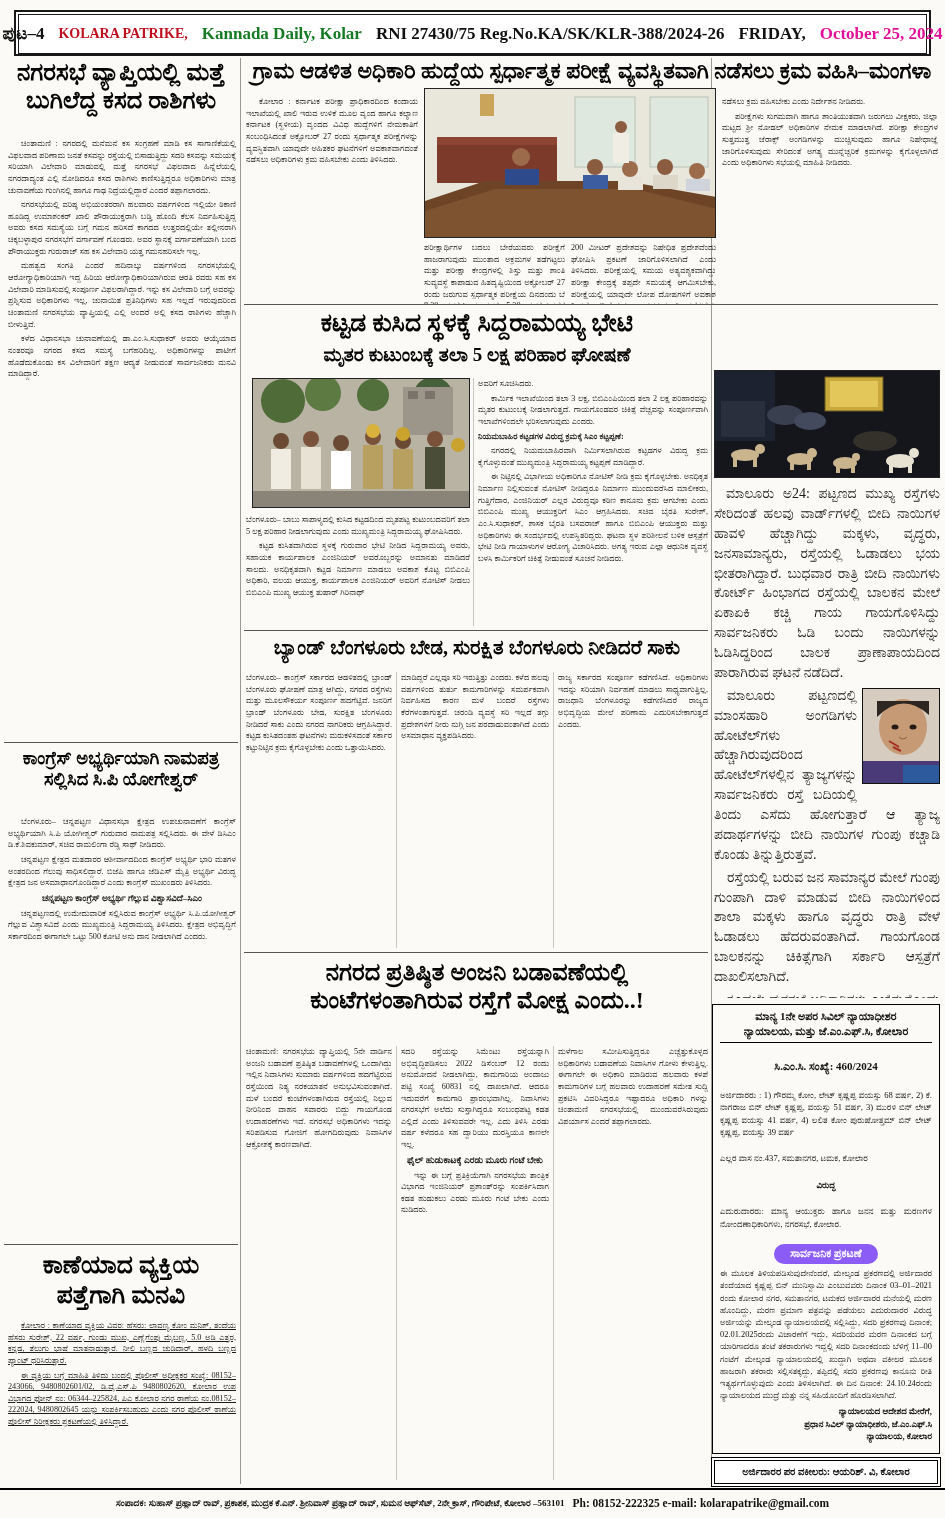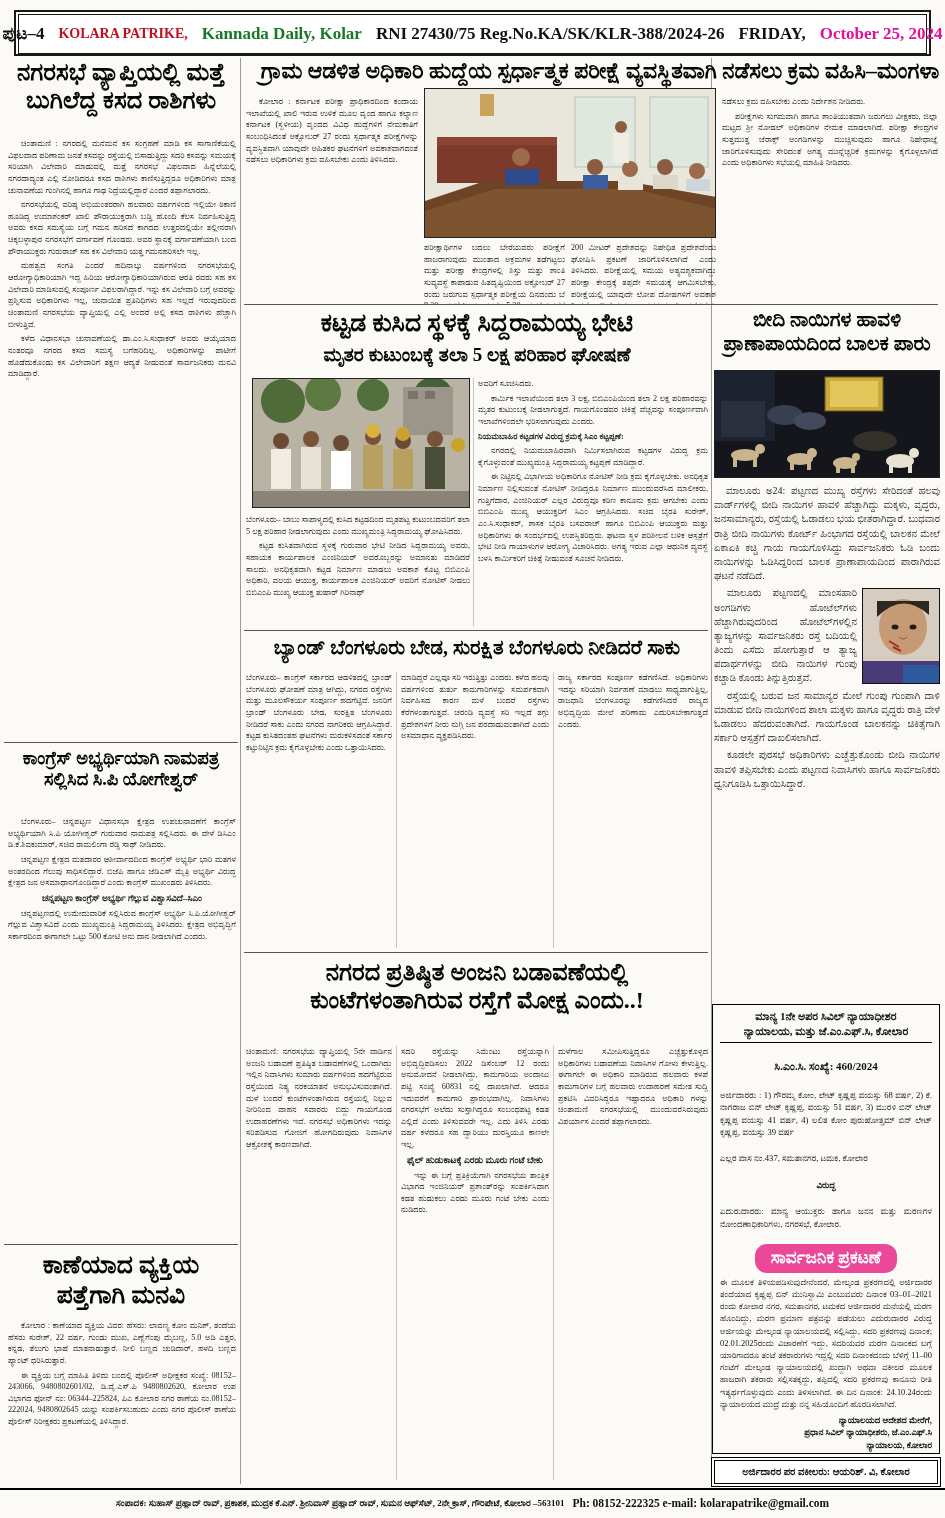--- a/index.html
+++ b/index.html
@@ -24,21 +24,21 @@
   .photo{border:1px solid #222;overflow:hidden;background:#777;}
   .photo svg{display:block;}
   
   .notice-box{border:1.5px solid #000;padding:4px 7px;font-size:8.6px;line-height:1.45;overflow:hidden;}
   .notice-head{font-weight:bold;text-align:center;font-size:11px;line-height:1.35;border-bottom:1px solid #000;
         padding-bottom:3px;margin-bottom:16px;}
   .notice-case{font-weight:bold;text-align:center;font-size:11px;margin:2px 0;}
   .notice-par{text-align:justify;margin:14px 0;}
   .notice-versus{text-align:center;font-weight:bold;margin:2px 0;}
   .pill-wrap{text-align:center;margin:4px 0;}
-  .pill{display:inline-block;background:#ec4899;color:#fff;font-weight:bold;font-size:17px;
+  .pill{display:inline-block;background:#8b5cf6;color:#fff;font-weight:bold;font-size:11px;
         border-radius:12px;padding:2px 16px;}
   .notice-body{text-align:justify;font-size:8.4px;}
   .notice-sig{text-align:right;font-weight:bold;margin-top:3px;}
   .advocate-box{border:1px solid #000;box-shadow:0 0 0 2px #fff,0 0 0 3px #000;background:#fff;
         display:flex;align-items:center;justify-content:center;font-weight:bold;font-size:10px;}
   
   .footer{border-top:2px solid #000;display:flex;align-items:center;justify-content:center;gap:8px;
         font-size:9px;font-weight:bold;white-space:nowrap;overflow:hidden;}
   .footer .contact{font-size:11.5px;}
   .child-photo{float:right;margin:2px 0 3px 5px;border:1.5px solid #111;}
@@ -85,26 +85,26 @@
     <div class="subhead-inline">ಚನ್ನಪಟ್ಟಣ ಕಾಂಗ್ರೆಸ್ ಅಭ್ಯರ್ಥಿ ಗೆಲ್ಲುವ ವಿಶ್ವಾಸವಿದೆ–ಸಿಎಂ</div>
     <p>ಚನ್ನಪಟ್ಟಣದಲ್ಲಿ ಉಮೇದುವಾರಿಕೆ ಸಲ್ಲಿಸಿರುವ ಕಾಂಗ್ರೆಸ್ ಅಭ್ಯರ್ಥಿ ಸಿ.ಪಿ.ಯೋಗೀಶ್ವರ್ ಗೆಲ್ಲುವ ವಿಶ್ವಾಸವಿದೆ ಎಂದು ಮುಖ್ಯಮಂತ್ರಿ ಸಿದ್ದರಾಮಯ್ಯ ತಿಳಿಸಿದರು. ಕ್ಷೇತ್ರದ ಅಭಿವೃದ್ಧಿಗೆ ಸರ್ಕಾರದಿಂದ ಈಗಾಗಲೇ ಒಟ್ಟು 500 ಕೋಟಿ ಅನು ದಾನ ನೀಡಲಾಗಿದೆ ಎಂದರು.</p>
   </div>
 
   <div class="abs h-rule" style="left:4px;top:1244px;width:234px;"></div>
 
   <div class="abs headline" style="left:6px;top:1250px;width:230px;height:64px;font-size:25px;">
     <div>ಕಾಣೆಯಾದ ವ್ಯಕ್ತಿಯ</div>
     <div>ಪತ್ತೆಗಾಗಿ ಮನವಿ</div>
   </div>
-  <div class="abs body-text" style="left:8px;top:1320px;width:228px;height:164px;">
+  <div class="abs body-text" style="left:8px;top:1320px;width:228px;height:164px;text-decoration:underline;">
     <p>ಕೋಲಾರ : ಕಾಣೆಯಾದ ವ್ಯಕ್ತಿಯ ವಿವರ: ಹೆಸರು: ಲಾವಣ್ಯ ಕೋಂ ಮನಿಶ್, ತಂದೆಯ ಹೆಸರು ಸುರೇಶ್, 22 ವರ್ಷ, ಗುಂಡು ಮುಖ, ಎಣ್ಣೆಗೆಂಪು ಮೈಬಣ್ಣ, 5.0 ಅಡಿ ಎತ್ತರ, ಕನ್ನಡ, ತೆಲುಗು ಭಾಷೆ ಮಾತನಾಡುತ್ತಾರೆ. ನೀಲಿ ಬಣ್ಣದ ಚುಡಿದಾರ್, ಹಳದಿ ಬಣ್ಣದ ಪ್ಯಾಂಟ್ ಧರಿಸಿರುತ್ತಾರೆ.</p>
     <p>ಈ ವ್ಯಕ್ತಿಯ ಬಗ್ಗೆ ಮಾಹಿತಿ ತಿಳಿದು ಬಂದಲ್ಲಿ ಪೊಲೀಸ್ ಅಧೀಕ್ಷಕರ ಸಂಖ್ಯೆ: 08152–243066, 9480802601/02, ಡಿ.ವೈ.ಎಸ್.ಪಿ 9480802620, ಕೋಲಾರ ಉಪ ವಿಭಾಗದ ಫೋನ್ ನಂ: 06344–225824, ಪಿಎ ಕೋಲಾರ ನಗರ ಠಾಣೆಯ ನಂ.08152–222024, 9480802645 ಯನ್ನು ಸಂಪರ್ಕಿಸಬಹುದು ಎಂದು ನಗರ ಪೊಲೀಸ್ ಠಾಣೆಯ ಪೊಲೀಸ್ ನಿರೀಕ್ಷಕರು ಪ್ರಕಟಣೆಯಲ್ಲಿ ತಿಳಿಸಿದ್ದಾರೆ.</p>
   </div>
 
-  <div class="abs headline" style="left:254px;top:58px;width:692px;height:34px;font-size:22px;">
+  <div class="abs headline" style="left:246px;top:58px;width:692px;height:34px;font-size:22px;">
     <div>ಗ್ರಾಮ ಆಡಳಿತ ಅಧಿಕಾರಿ ಹುದ್ದೆಯ ಸ್ಪರ್ಧಾತ್ಮಕ ಪರೀಕ್ಷೆ ವ್ಯವಸ್ಥಿತವಾಗಿ ನಡೆಸಲು ಕ್ರಮ ವಹಿಸಿ–ಮಂಗಳಾ</div>
   </div>
   <div class="abs body-text" style="left:246px;top:96px;width:172px;height:208px;">
     <p>ಕೋಲಾರ : ಕರ್ನಾಟಕ ಪರೀಕ್ಷಾ ಪ್ರಾಧಿಕಾರದಿಂದ ಕಂದಾಯ ಇಲಾಖೆಯಲ್ಲಿ ಖಾಲಿ ಇರುವ ಉಳಿಕೆ ಮೂಲ ವೃಂದ ಹಾಗೂ ಕಲ್ಯಾಣ ಕರ್ನಾಟಕ (ಸ್ಥಳೀಯ) ವೃಂದದ ವಿವಿಧ ಹುದ್ದೆಗಳಿಗೆ ನೇಮಕಾತಿಗೆ ಸಂಬಂಧಿಸಿದಂತೆ ಅಕ್ಟೋಬರ್ 27 ರಂದು ಸ್ಪರ್ಧಾತ್ಮಕ ಪರೀಕ್ಷೆಗಳನ್ನು ವ್ಯವಸ್ಥಿತವಾಗಿ ಯಾವುದೇ ಅಹಿತಕರ ಘಟನೆಗಳಿಗೆ ಅವಕಾಶವಾಗದಂತೆ ನಡೆಸಲು ಅಧಿಕಾರಿಗಳು ಕ್ರಮ ವಹಿಸಬೇಕು ಎಂದು ತಿಳಿಸಿದರು.</p>
   </div>
 
   <div class="abs photo" style="left:424px;top:88px;width:292px;height:150px;">
     <svg width="292" height="150" viewBox="0 0 292 150">
       <rect width="292" height="150" fill="#e9e6dc"></rect>
       <rect x="150" y="8" width="60" height="70" fill="#dfe8df" stroke="#b9c2b5"></rect>
@@ -221,24 +221,20 @@
   <div class="abs body-text" style="left:401px;top:1046px;width:148px;height:434px;">
     <p style="text-indent:0">ಸದರಿ ರಸ್ತೆಯನ್ನು ಸಿಮೆಂಟು ರಸ್ತೆಯನ್ನಾಗಿ ಅಭಿವೃದ್ಧಿಪಡಿಸಲು 2022 ಡಿಸೆಂಬರ್ 12 ರಂದು ಅನುಮೋದನೆ ನೀಡಲಾಗಿದ್ದು, ಕಾಮಗಾರಿಯ ಅಂದಾಜು ಪಟ್ಟಿ ಸಂಖ್ಯೆ 60831 ನಲ್ಲಿ ದಾಖಲಾಗಿದೆ. ಆದರೂ ಇದುವರೆಗೆ ಕಾಮಗಾರಿ ಪ್ರಾರಂಭವಾಗಿಲ್ಲ. ನಿವಾಸಿಗಳು ನಗರಸಭೆಗೆ ಅಲೆದು ಸುಸ್ತಾಗಿದ್ದರೂ ಸಂಬಂಧಪಟ್ಟ ಕಡತ ಎಲ್ಲಿದೆ ಎಂದು ತಿಳಿಸುವವರೇ ಇಲ್ಲ. ಎದು ತಿಳಿಸಿ ಎರಡು ವರ್ಷ ಕಳೆದರೂ ಸಹ ದ್ವಾರಿಯು ದುರಸ್ತಿಯೂ ಕಾಣಲೇ ಇಲ್ಲ.</p>
     <div class="subhead-inline">ಫೈಲ್ ಹುಡುಕಾಟಕ್ಕೆ ಎರಡು ಮೂರು ಗಂಟೆ ಬೇಕು</div>
     <p>ಇನ್ನು ಈ ಬಗ್ಗೆ ಪ್ರತಿಕ್ರಿಯೆಗಾಗಿ ನಗರಸಭೆಯ ತಾಂತ್ರಿಕ ವಿಭಾಗದ ಇಂಜಿನಿಯರ್ ಪ್ರಶಾಂತ್‌ರನ್ನು ಸಂಪರ್ಕಿಸಿದಾಗ ಕಡತ ಹುಡುಕಲು ಎರಡು ಮೂರು ಗಂಟೆ ಬೇಕು ಎಂದು ನುಡಿದರು.</p>
   </div>
   <div class="abs v-rule-light" style="left:553px;top:1046px;height:434px;"></div>
   <div class="abs body-text" style="left:558px;top:1046px;width:150px;height:434px;">
     <p style="text-indent:0">ಮಳೆಗಾಲ ಸಮೀಪಿಸುತ್ತಿದ್ದರೂ ಎಚ್ಚೆತ್ತುಕೊಳ್ಳದ ಅಧಿಕಾರಿಗಳು ಬಡಾವಣೆಯ ನಿವಾಸಿಗಳ ಗೋಳು ಕೇಳುತ್ತಿಲ್ಲ. ಈಗಾಗಲೇ ಈ ಅಧಿಕಾರಿ ಮಾಡಿರುವ ಹಲವಾರು ಕಳಪೆ ಕಾಮಗಾರಿಗಳ ಬಗ್ಗೆ ಹಲವಾರು ಉದಾಹರಣೆ ಸಮೇತ ಸುದ್ದಿ ಪ್ರಕಟಿಸಿ ವಿವರಿಸಿದ್ದರೂ ಇಷ್ಟಾದರೂ ಅಧಿಕಾರಿ ಗಳನ್ನು ಚಿಂತಾಮಣಿ ನಗರಸಭೆಯಲ್ಲಿ ಮುಂದುವರೆಸಿರುವುದು ವಿಪರ್ಯಾಸ ಎಂದರೆ ತಪ್ಪಾಗಲಾರದು.</p>
   </div>
 
-  <div class="abs headline" style="left:714px;top:308px;width:226px;height:58px;font-size:20px;">
-    <div>ಬೀದಿ ನಾಯಿಗಳ ಹಾವಳಿ</div>
-    <div>ಪ್ರಾಣಾಪಾಯದಿಂದ ಬಾಲಕ ಪಾರು</div>
-  </div>
   <div class="abs photo" style="left:714px;top:370px;width:226px;height:108px;">
     <svg width="226" height="108" viewBox="0 0 226 108">
       <rect width="226" height="108" fill="#14161c"></rect>
       <rect x="0" y="0" width="60" height="70" fill="#1d2230"></rect>
       <rect x="6" y="30" width="44" height="36" fill="#2a2f3e"></rect>
       <rect x="110" y="6" width="58" height="34" fill="#caa93c" stroke="#6b5a1c"></rect>
       <rect x="115" y="10" width="48" height="26" fill="#e4c75a"></rect>
       <ellipse cx="70" cy="44" rx="18" ry="10" fill="#3a3f50"></ellipse>
       <ellipse cx="95" cy="50" rx="16" ry="9" fill="#444a5e"></ellipse>
       <g fill="#c9b48e">
@@ -257,21 +253,21 @@
       </g>
       <g fill="#e8e2d2">
         <ellipse cx="185" cy="90" rx="14" ry="7"></ellipse>
           <rect x="174" y="90" width="4" height="12"></rect>
           <rect x="193" y="90" width="4" height="12"></rect>
           <circle cx="199" cy="82" r="5"></circle>
       </g>
       <ellipse cx="160" cy="70" rx="22" ry="10" fill="#34302a"></ellipse>
     </svg>
   </div>
-  <div class="abs body-text" style="left:714px;top:484px;width:226px;height:514px;font-size:10px;">
+  <div class="abs body-text" style="left:714px;top:484px;width:226px;height:514px;font-size:14px;">
     <p style="text-indent:12px">ಮಾಲೂರು ಅ24: ಪಟ್ಟಣದ ಮುಖ್ಯ ರಸ್ತೆಗಳು ಸೇರಿದಂತೆ ಹಲವು ವಾರ್ಡ್‌ಗಳಲ್ಲಿ ಬೀದಿ ನಾಯಿಗಳ ಹಾವಳಿ ಹೆಚ್ಚಾಗಿದ್ದು ಮಕ್ಕಳು, ವೃದ್ಧರು, ಜನಸಾಮಾನ್ಯರು, ರಸ್ತೆಯಲ್ಲಿ ಓಡಾಡಲು ಭಯ ಭೀತರಾಗಿದ್ದಾರೆ. ಬುಧವಾರ ರಾತ್ರಿ ಬೀದಿ ನಾಯಿಗಳು ಕೋರ್ಟ್ ಹಿಂಭಾಗದ ರಸ್ತೆಯಲ್ಲಿ ಬಾಲಕನ ಮೇಲೆ ಏಕಾಏಕಿ ಕಚ್ಚಿ ಗಾಯ ಗಾಯಗೊಳಿಸಿದ್ದು ಸಾರ್ವಜನಿಕರು ಓಡಿ ಬಂದು ನಾಯಿಗಳನ್ನು ಓಡಿಸಿದ್ದರಿಂದ ಬಾಲಕ ಪ್ರಾಣಾಪಾಯದಿಂದ ಪಾರಾಗಿರುವ ಘಟನೆ ನಡೆದಿದೆ.</p>
     <span class="child-photo" style="display:block;float:right;width:76px;height:94px;overflow:hidden;">
       <svg width="76" height="94" viewBox="0 0 76 94">
         <rect width="76" height="94" fill="#d7ccc0"></rect>
         <ellipse cx="40" cy="38" rx="24" ry="28" fill="#c79a76"></ellipse>
         <path d="M14,28 q26,-26 52,-2 l0,-14 -52,0 z" fill="#2e2620"></path>
         <ellipse cx="32" cy="38" rx="3.5" ry="2.5" fill="#241c14"></ellipse>
         <ellipse cx="50" cy="38" rx="3.5" ry="2.5" fill="#241c14"></ellipse>
         <path d="M36,48 q4,4 8,0" stroke="#8a5c3c" fill="none"></path>
         <path d="M26,52 l10,6 M30,58 l8,4" stroke="#a33022" stroke-width="2" fill="none"></path>

